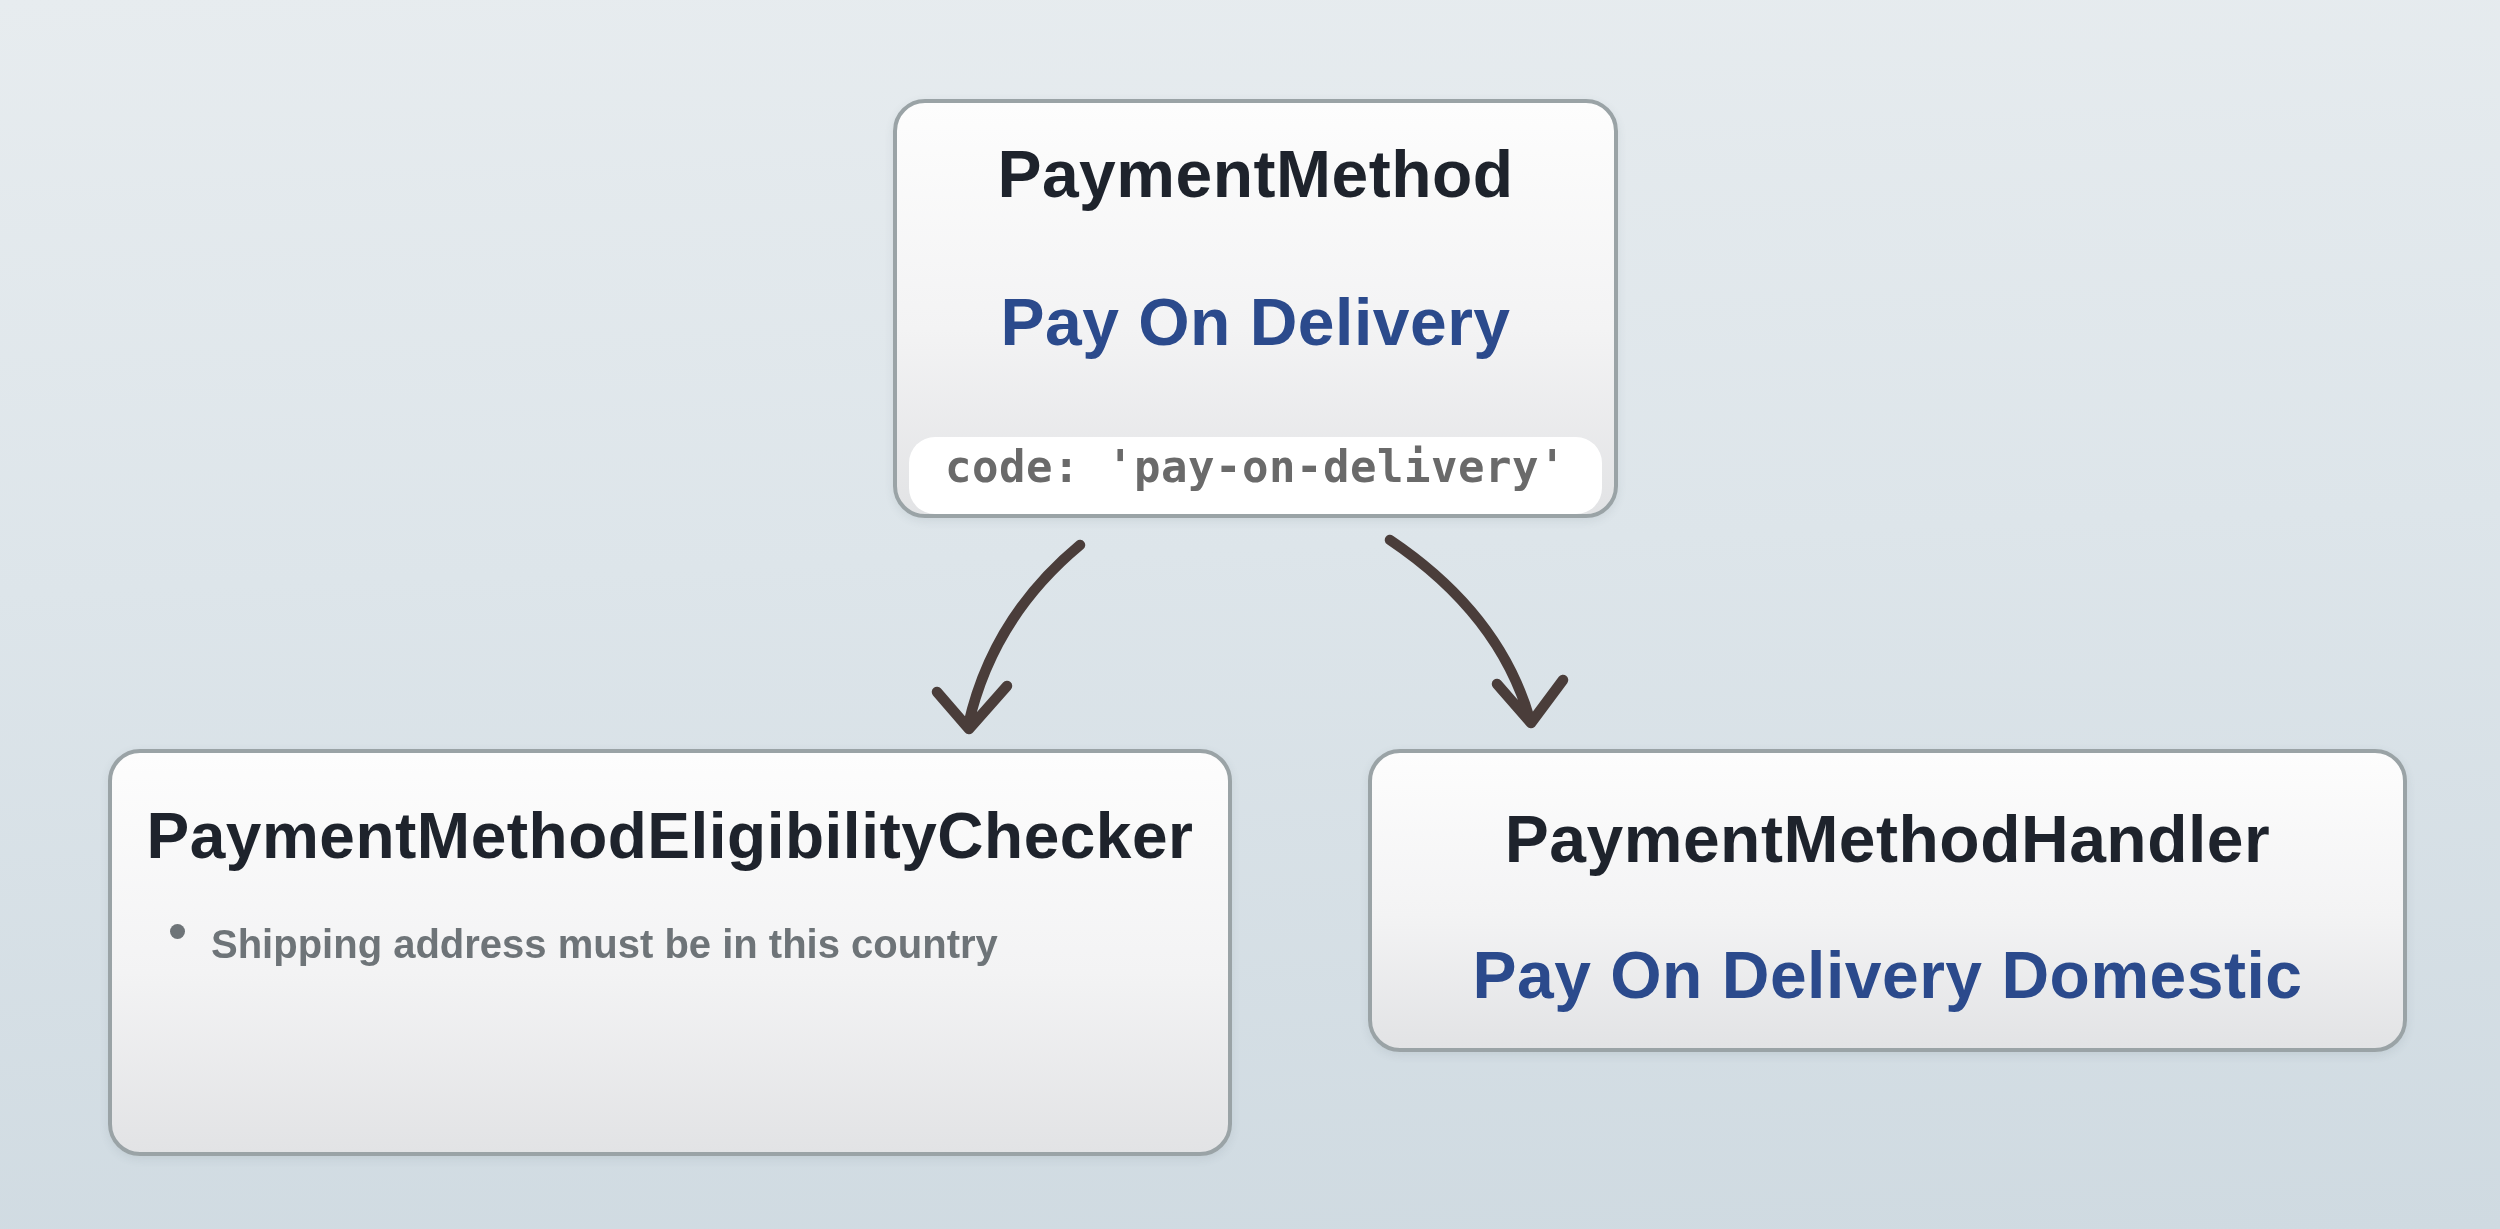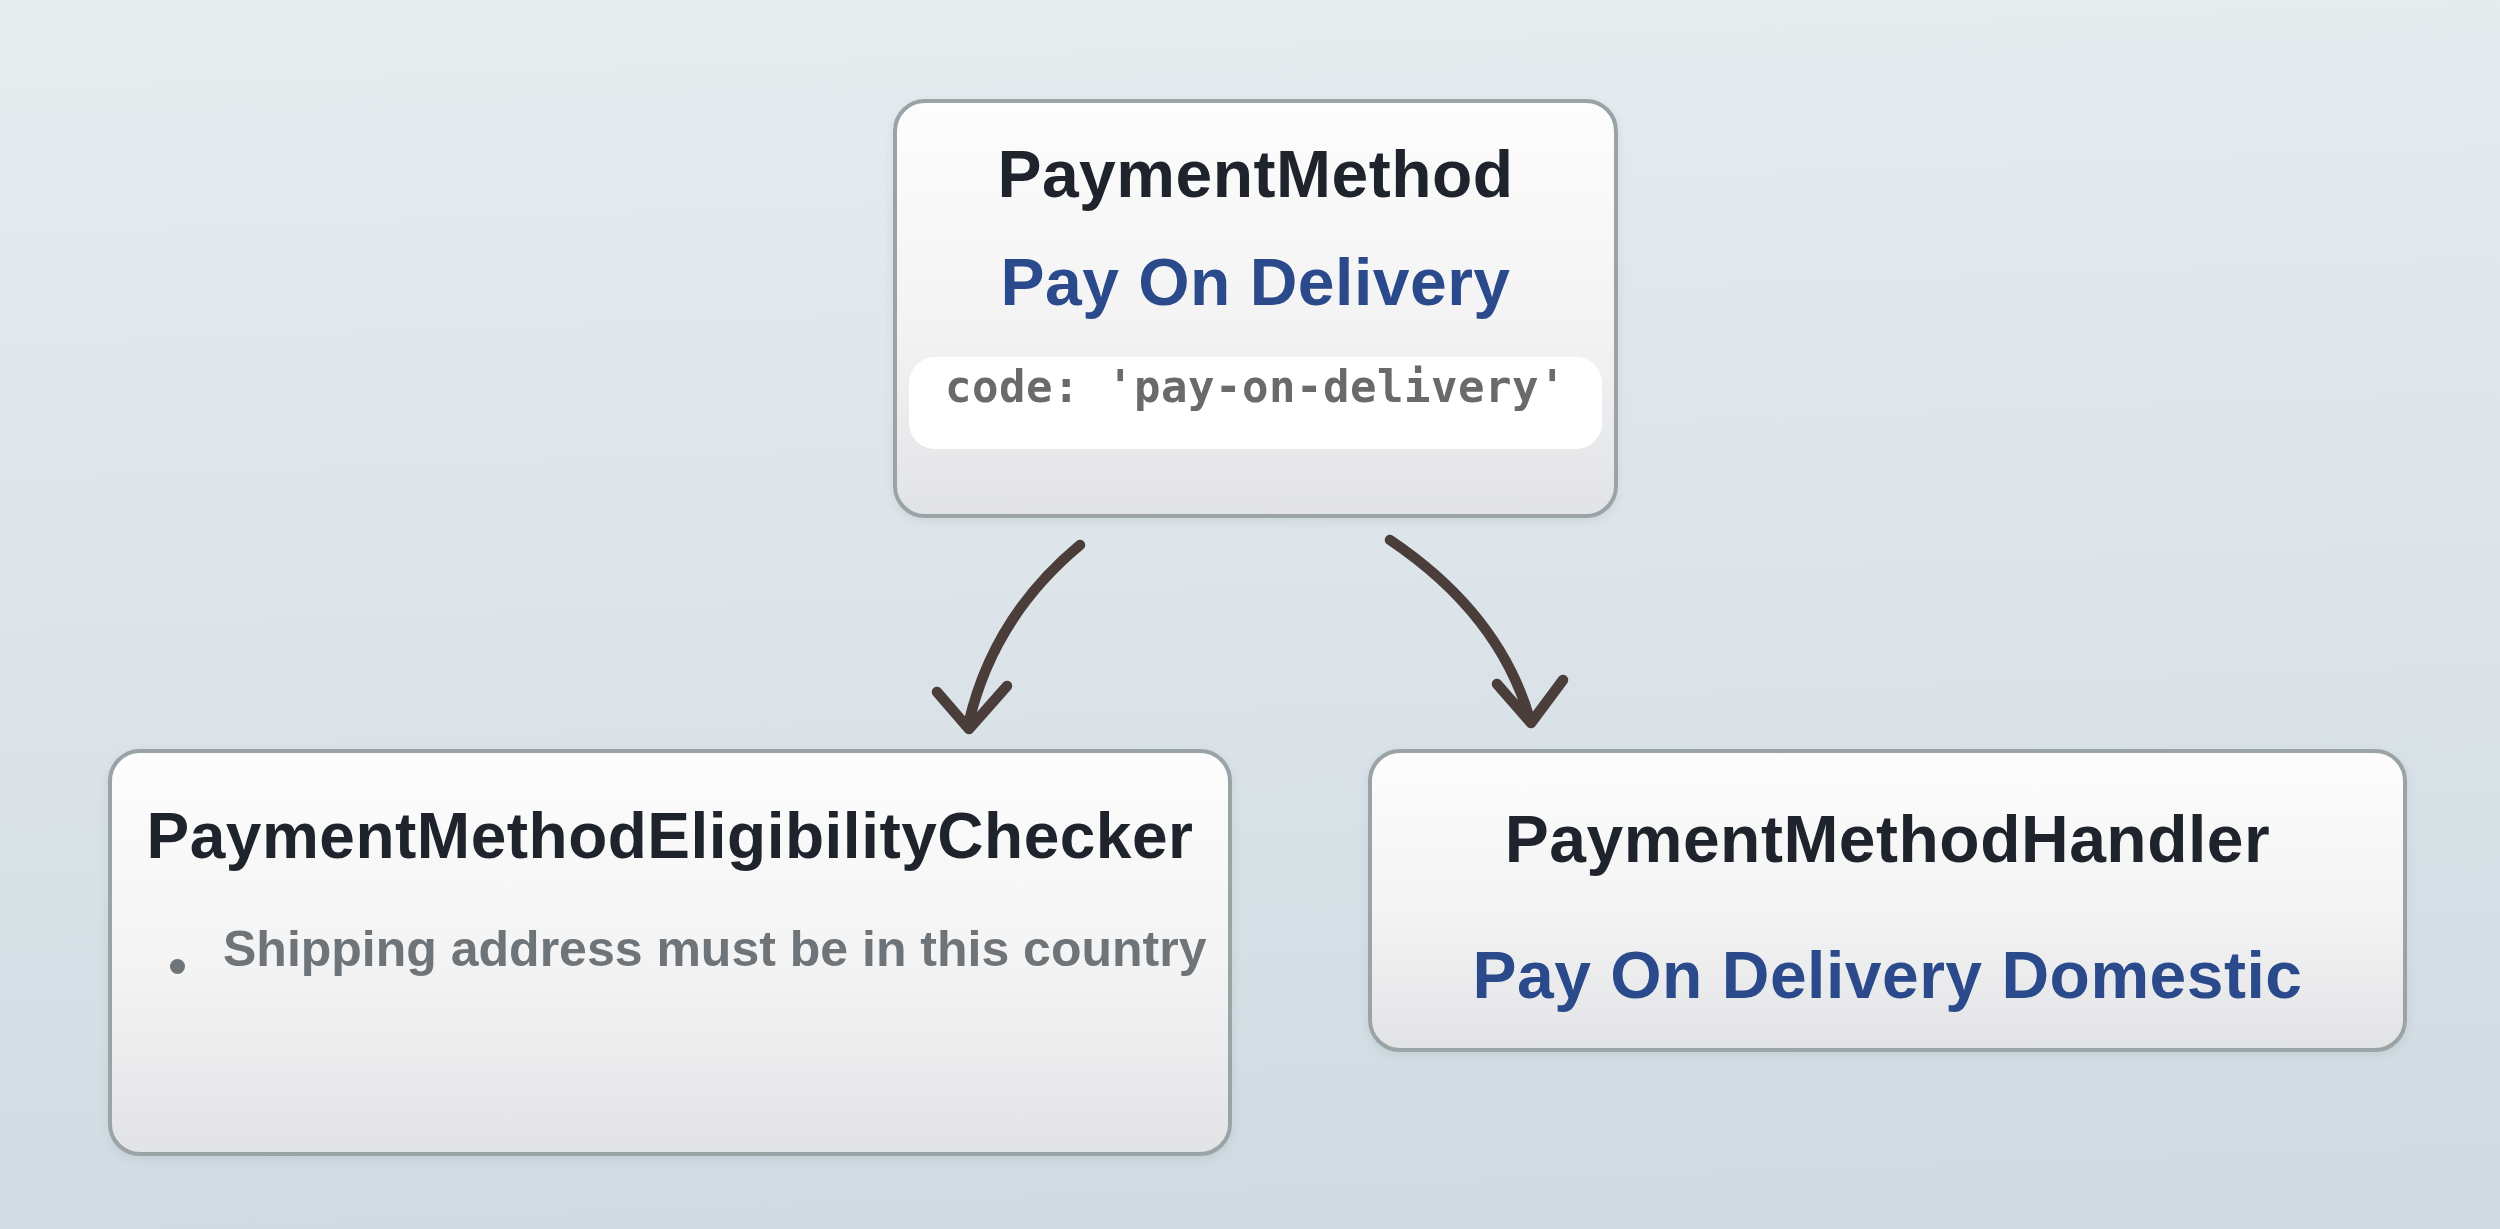--- a/index.html
+++ b/index.html
@@ -42,21 +42,21 @@
     position: absolute;
     border: 4px solid var(--node-border);
     border-radius: 32px;
     background: linear-gradient(180deg, var(--node-fill-top) 0%, #f3f3f4 55%, var(--node-fill-bottom) 100%);
     box-shadow: 0 3px 10px rgba(60, 80, 90, 0.10);
     display: flex;
     flex-direction: column;
     align-items: center;
     text-align: center;
   }
-  .node-payment-method   { left: 893px;  top: 99px;  width: 725px;  height: 419px; }
+  .node-payment-method   { left: 893px;  top: 99px;  width: 725px;  height: 419px; gap: 40px; }
   .node-eligibility      { left: 108px;   top: 749px; width: 1124px; height: 407px; }
   .node-handler          { left: 1368px; top: 749px; width: 1039px; height: 303px; }
 
   .node-title {
     font-size: 66px;
     font-weight: 700;
     color: var(--title-text);
     line-height: 1;
     letter-spacing: 0.5px;
     white-space: nowrap;
@@ -97,23 +97,23 @@
 
   .rule-list {
     list-style: none;
     margin-top: 56px;
     align-self: flex-start;
     text-align: left;
     padding-left: 58px;
   }
   .rule-item {
     display: flex;
-    align-items: flex-end;
-    gap: 38px;
-    font-size: 50px;
+    align-items: flex-start;
+    gap: 26px;
+    font-size: 40px;
     font-weight: 700;
     color: var(--muted-gray);
     line-height: 1;
     white-space: nowrap;
   }
   .rule-bullet {
     width: 15px;
     height: 15px;
     border-radius: 50%;
     background: var(--muted-gray);

